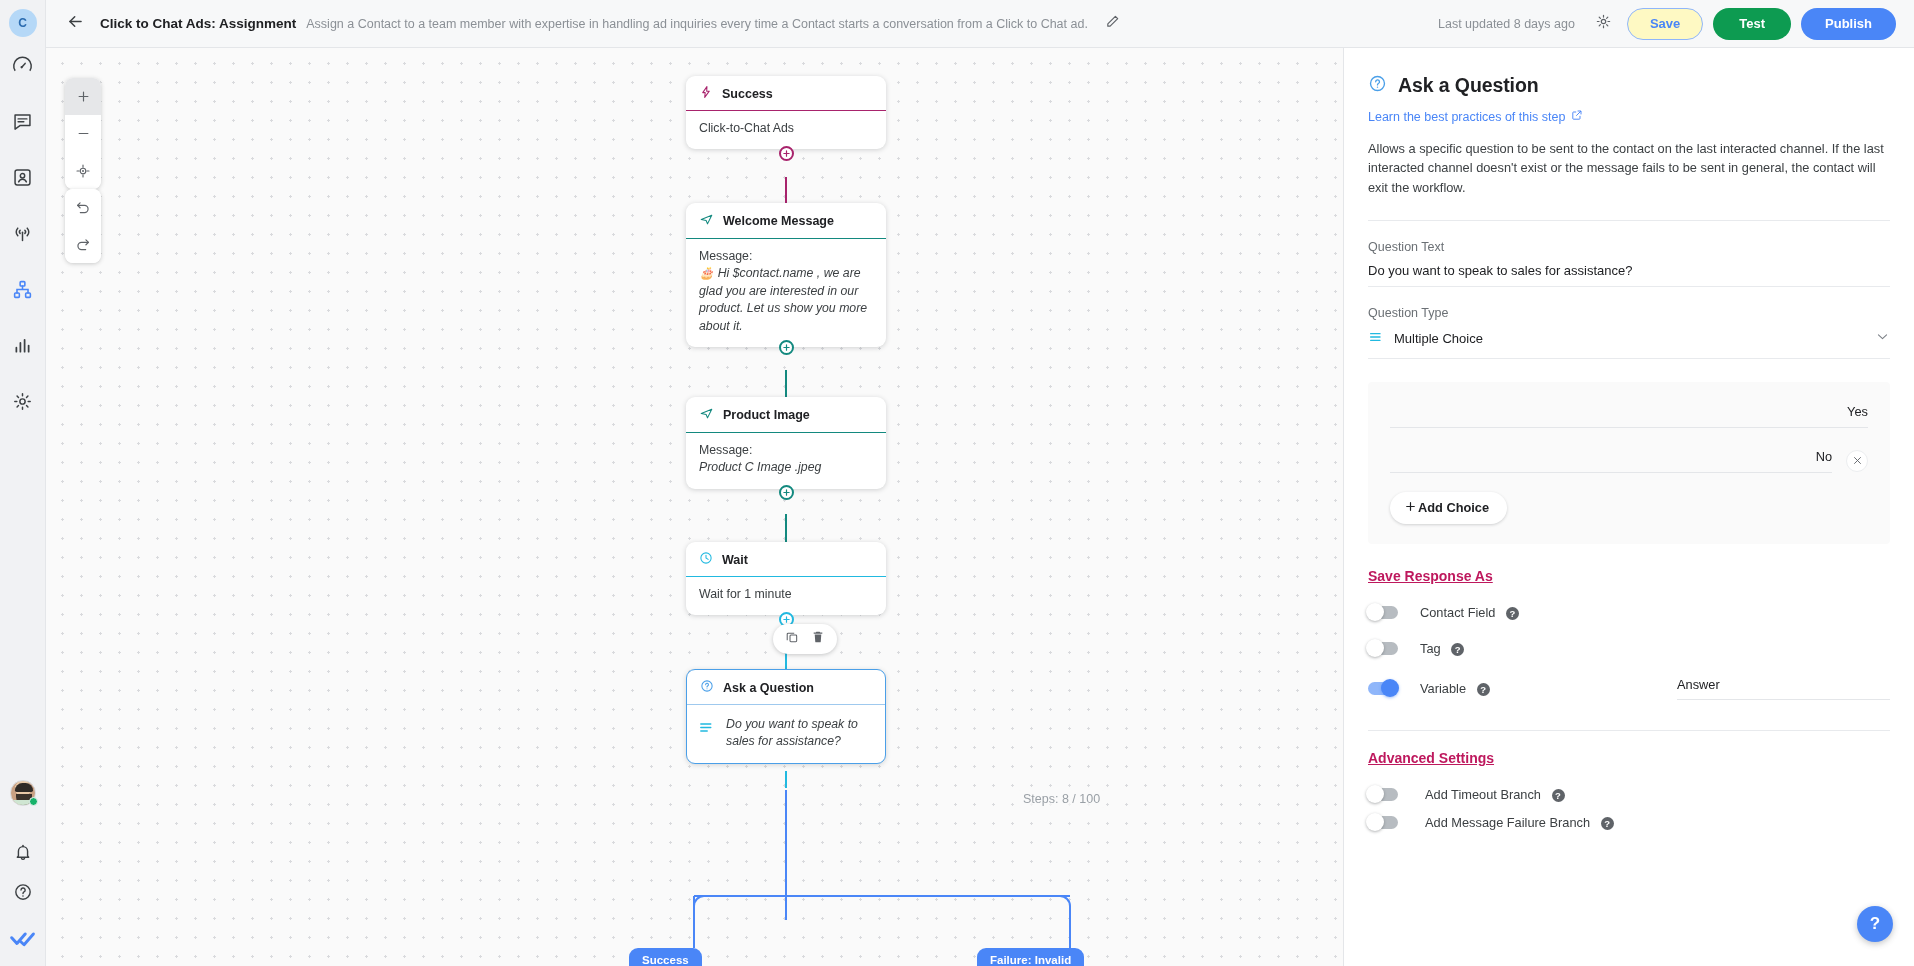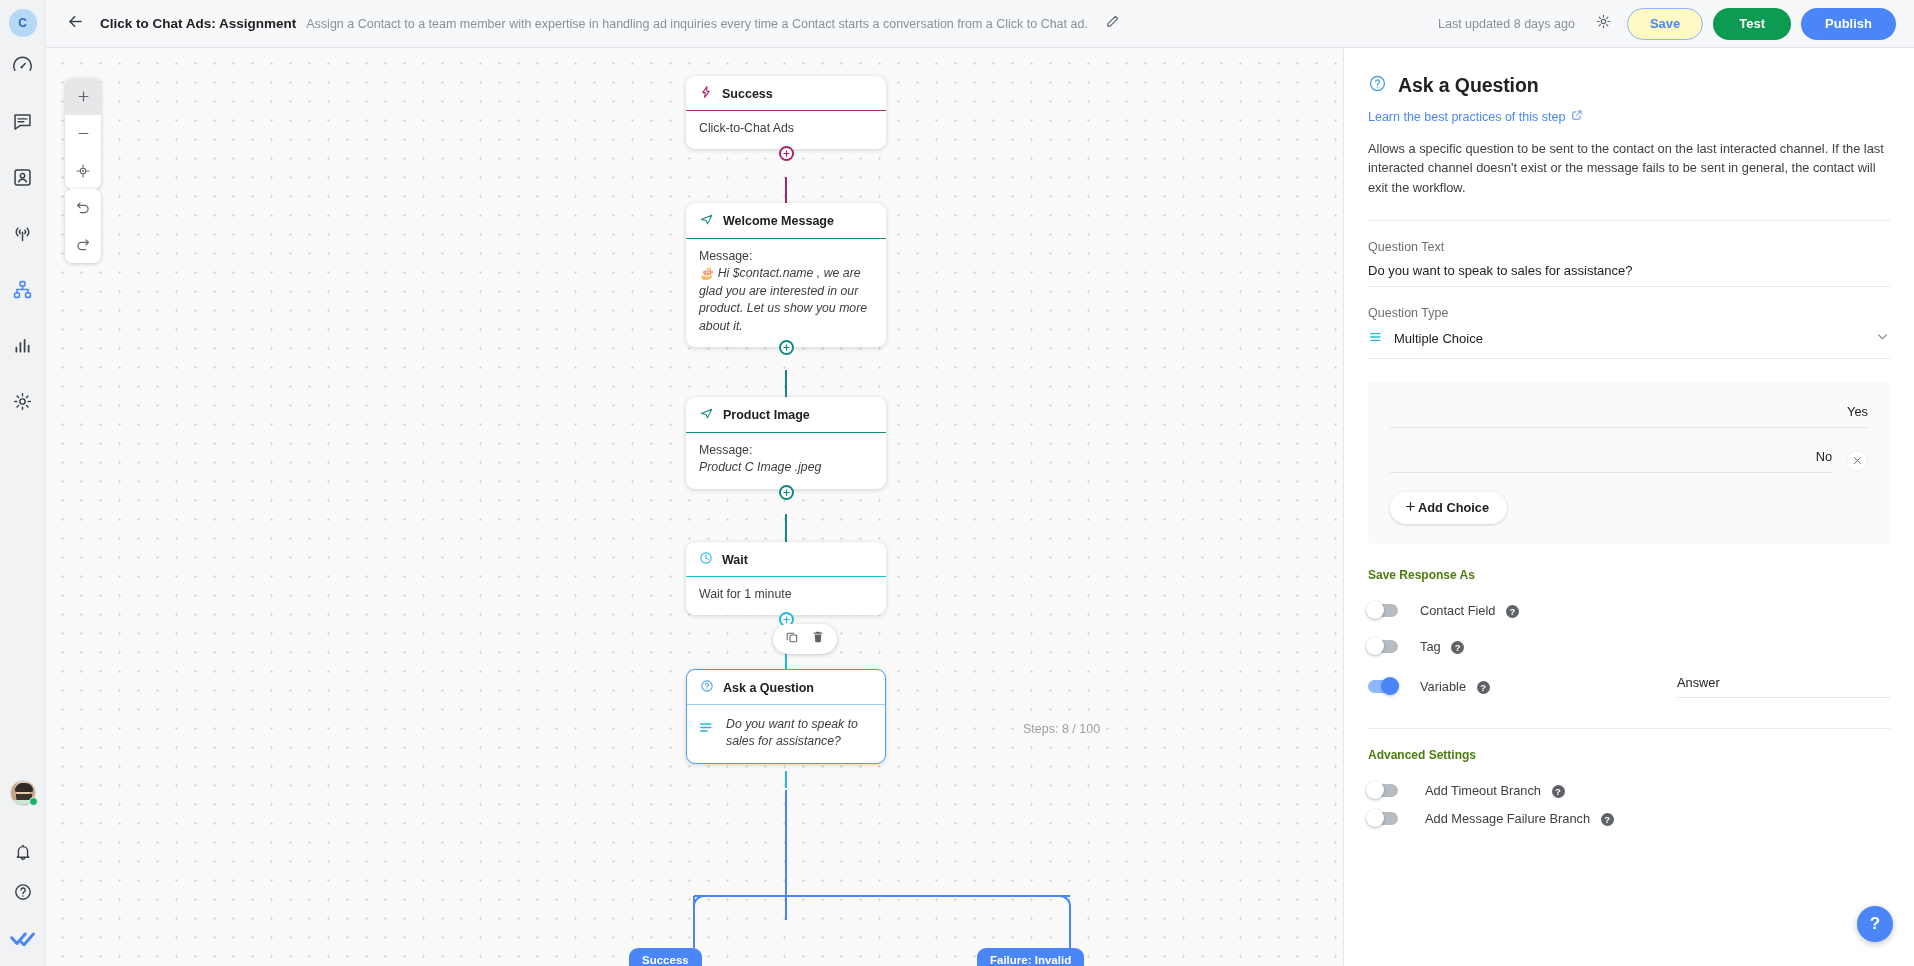--- a/index.html
+++ b/index.html
@@ -175,21 +175,21 @@
     width:22px; height:22px; border-radius:50%; background:#fff; border:1px solid #eceef0;
     display:flex; align-items:center; justify-content:center; color:#5f6368; cursor:pointer; flex:0 0 auto;
   }
   .add-choice {
     display:inline-flex; align-items:center; gap:1px; margin-top:19px;
     background:#fff; border:none; border-radius:17px; padding:8px 18px 8px 14px;
     font-size:12.8px; font-weight:bold; color:#202124; cursor:pointer;
     box-shadow:0 1px 3px rgba(60,64,67,.22); font-family:"Liberation Sans", sans-serif;
   }
 
-  .sec-label { font-size:12px; font-weight:bold; color:#4d7c0f; margin-top:24px; }
+  .sec-label { font-size:14px; font-weight:bold; color:#be185d; margin-top:24px;text-decoration:underline; }
   .tgl-row { display:flex; align-items:center; margin-top:21px; }
   .tgl {
     width:30px; height:13px; border-radius:7px; background:#b7bcc1; position:relative;
     cursor:pointer; flex:0 0 auto;
   }
   .tgl .knob {
     position:absolute; left:-2px; top:-3px; width:18px; height:18px; border-radius:50%;
     background:#fff; box-shadow:0 1px 3px rgba(60,64,67,.4);
   }
   .tgl.on { background:#8fb6fa; }
@@ -534,21 +534,21 @@
     <div class="nbody">
       <span style="flex:0 0 auto;padding-top:3px">
         <svg width="17" height="17" viewBox="0 0 24 24" fill="none" stroke="#21b9e0" stroke-width="2.1" stroke-linecap="round">
           <path d="M4 7h14M4 12h14M4 17h9"></path>
         </svg>
       </span>
       <span class="it">Do you want to speak to sales for assistance?</span>
     </div>
   </div>
 
-  <div class="steps-badge" style="left:972px;top:672px">Steps: 8 / 100</div>
+  <div class="steps-badge" style="left:972px;top:742px">Steps: 8 / 100</div>
 
   <div class="branch-pill" style="left:583px;top:900px">Success</div>
   <div class="branch-pill" style="left:931px;top:900px">Failure: Invalid</div>
 </div>
 
 <div id="panel">
   <div class="pad">
 
     <div class="p-title">
       <span>

